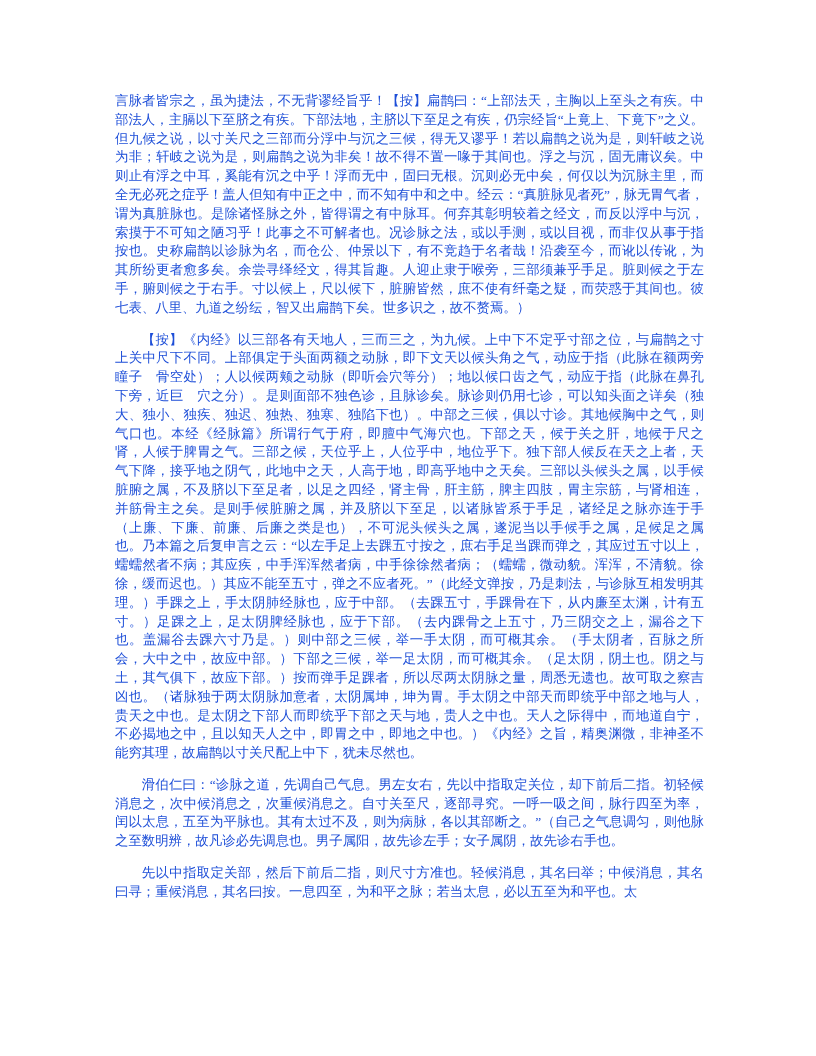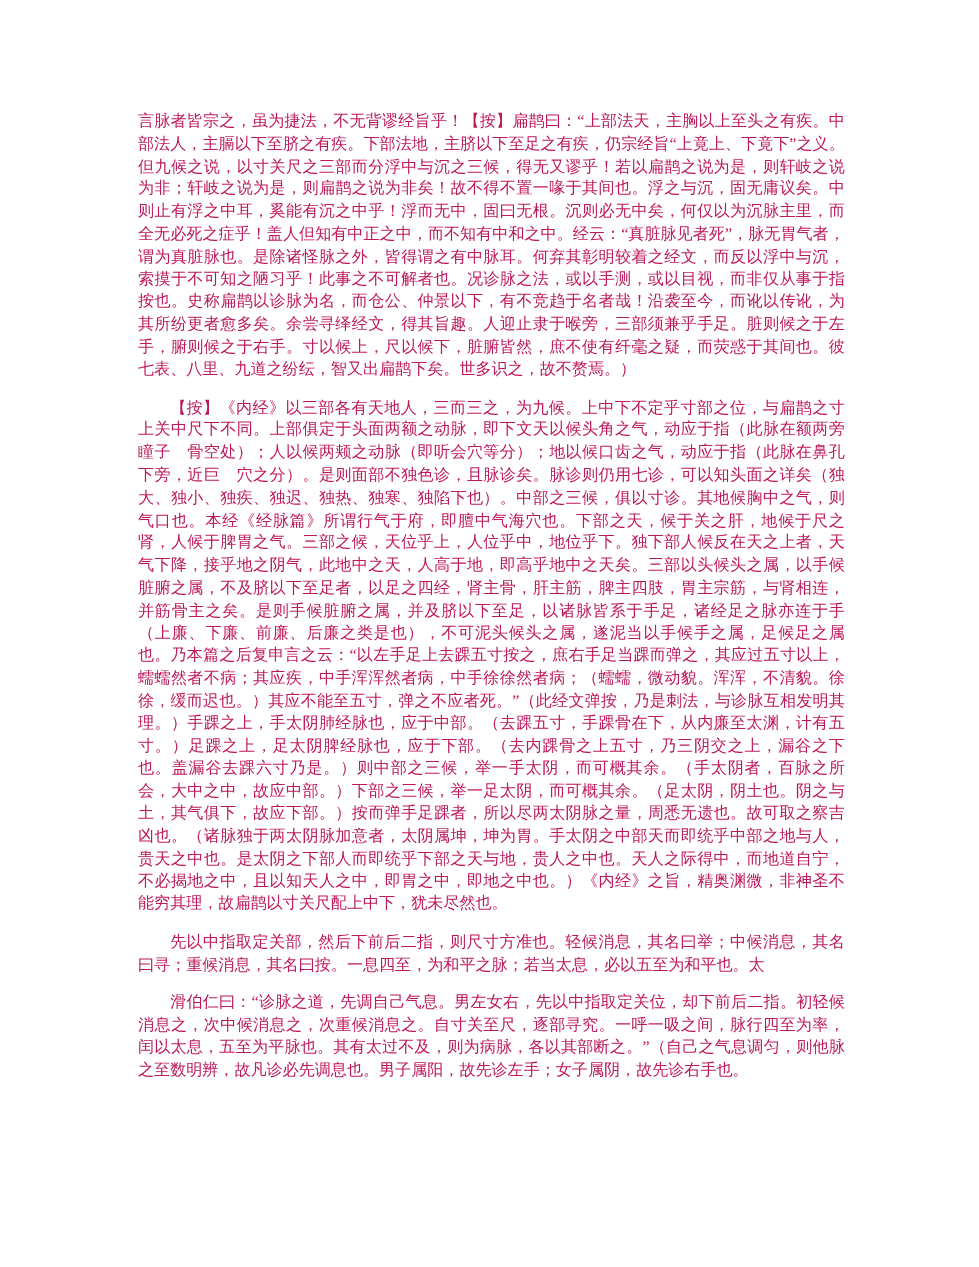--- a/index.html
+++ b/index.html
@@ -17,33 +17,33 @@
   .text-block {
     position: absolute;
     left: 115px;
     top: 92px;
     width: 589px;
   }
   .para {
     font-family: "Liberation Serif", "DejaVu Serif", serif;
     font-size: 13.4px;
     line-height: 18.8px;
-    color: #be185d;
+    color: #1d4ed8;
     text-align: justify;
     text-justify: inter-ideograph;
     margin: 0 0 13px 0;
     word-break: break-all;
   }
   .para.indent {
     text-indent: 2em;
   }
 </style>
 </head>
 <body>
 
 <div class="page">
   <div class="text-block">
     <p class="para">言脉者皆宗之，虽为捷法，不无背谬经旨乎！【按】扁鹊曰：“上部法天，主胸以上至头之有疾。中部法人，主膈以下至脐之有疾。下部法地，主脐以下至足之有疾，仍宗经旨“上竟上、下竟下”之义。但九候之说，以寸关尺之三部而分浮中与沉之三候，得无又谬乎！若以扁鹊之说为是，则轩岐之说为非；轩岐之说为是，则扁鹊之说为非矣！故不得不置一喙于其间也。浮之与沉，固无庸议矣。中则止有浮之中耳，奚能有沉之中乎！浮而无中，固曰无根。沉则必无中矣，何仅以为沉脉主里，而全无必死之症乎！盖人但知有中正之中，而不知有中和之中。经云：“真脏脉见者死”，脉无胃气者，谓为真脏脉也。是除诸怪脉之外，皆得谓之有中脉耳。何弃其彰明较着之经文，而反以浮中与沉，索摸于不可知之陋习乎！此事之不可解者也。况诊脉之法，或以手测，或以目视，而非仅从事于指按也。史称扁鹊以诊脉为名，而仓公、仲景以下，有不竞趋于名者哉！沿袭至今，而讹以传讹，为其所纷更者愈多矣。余尝寻绎经文，得其旨趣。人迎止隶于喉旁，三部须兼乎手足。脏则候之于左手，腑则候之于右手。寸以候上，尺以候下，脏腑皆然，庶不使有纤毫之疑，而荧惑于其间也。彼七表、八里、九道之纷纭，智又出扁鹊下矣。世多识之，故不赘焉。）</p>
     <p class="para indent">【按】《内经》以三部各有天地人，三而三之，为九候。上中下不定乎寸部之位，与扁鹊之寸上关中尺下不同。上部俱定于头面两额之动脉，即下文天以候头角之气，动应于指（此脉在额两旁瞳子　骨空处）；人以候两颊之动脉（即听会穴等分）；地以候口齿之气，动应于指（此脉在鼻孔下旁，近巨　穴之分）。是则面部不独色诊，且脉诊矣。脉诊则仍用七诊，可以知头面之详矣（独大、独小、独疾、独迟、独热、独寒、独陷下也）。中部之三候，俱以寸诊。其地候胸中之气，则气口也。本经《经脉篇》所谓行气于府，即膻中气海穴也。下部之天，候于关之肝，地候于尺之肾，人候于脾胃之气。三部之候，天位乎上，人位乎中，地位乎下。独下部人候反在天之上者，天气下降，接乎地之阴气，此地中之天，人高于地，即高乎地中之天矣。三部以头候头之属，以手候脏腑之属，不及脐以下至足者，以足之四经，肾主骨，肝主筋，脾主四肢，胃主宗筋，与肾相连，并筋骨主之矣。是则手候脏腑之属，并及脐以下至足，以诸脉皆系于手足，诸经足之脉亦连于手（上廉、下廉、前廉、后廉之类是也），不可泥头候头之属，遂泥当以手候手之属，足候足之属也。乃本篇之后复申言之云：“以左手足上去踝五寸按之，庶右手足当踝而弹之，其应过五寸以上，蠕蠕然者不病；其应疾，中手浑浑然者病，中手徐徐然者病；（蠕蠕，微动貌。浑浑，不清貌。徐徐，缓而迟也。）其应不能至五寸，弹之不应者死。”（此经文弹按，乃是刺法，与诊脉互相发明其理。）手踝之上，手太阴肺经脉也，应于中部。（去踝五寸，手踝骨在下，从内廉至太渊，计有五寸。）足踝之上，足太阴脾经脉也，应于下部。（去内踝骨之上五寸，乃三阴交之上，漏谷之下也。盖漏谷去踝六寸乃是。）则中部之三候，举一手太阴，而可概其余。（手太阴者，百脉之所会，大中之中，故应中部。）下部之三候，举一足太阴，而可概其余。（足太阴，阴土也。阴之与土，其气俱下，故应下部。）按而弹手足踝者，所以尽两太阴脉之量，周悉无遗也。故可取之察吉凶也。（诸脉独于两太阴脉加意者，太阴属坤，坤为胃。手太阴之中部天而即统乎中部之地与人，贵天之中也。是太阴之下部人而即统乎下部之天与地，贵人之中也。天人之际得中，而地道自宁，不必揭地之中，且以知天人之中，即胃之中，即地之中也。）《内经》之旨，精奥渊微，非神圣不能穷其理，故扁鹊以寸关尺配上中下，犹未尽然也。</p>
+    <p class="para indent">滑伯仁曰：“诊脉之道，先调自己气息。男左女右，先以中指取定关位，却下前后二指。初轻候消息之，次中候消息之，次重候消息之。自寸关至尺，逐部寻究。一呼一吸之间，脉行四至为率，闰以太息，五至为平脉也。其有太过不及，则为病脉，各以其部断之。”（自己之气息调匀，则他脉之至数明辨，故凡诊必先调息也。男子属阳，故先诊左手；女子属阴，故先诊右手也。</p>
     <p class="para indent">先以中指取定关部，然后下前后二指，则尺寸方准也。轻候消息，其名曰举；中候消息，其名曰寻；重候消息，其名曰按。一息四至，为和平之脉；若当太息，必以五至为和平也。太</p>
-    <p class="para indent">滑伯仁曰：“诊脉之道，先调自己气息。男左女右，先以中指取定关位，却下前后二指。初轻候消息之，次中候消息之，次重候消息之。自寸关至尺，逐部寻究。一呼一吸之间，脉行四至为率，闰以太息，五至为平脉也。其有太过不及，则为病脉，各以其部断之。”（自己之气息调匀，则他脉之至数明辨，故凡诊必先调息也。男子属阳，故先诊左手；女子属阴，故先诊右手也。</p>
   </div>
 </div>
 
 </body></html>

